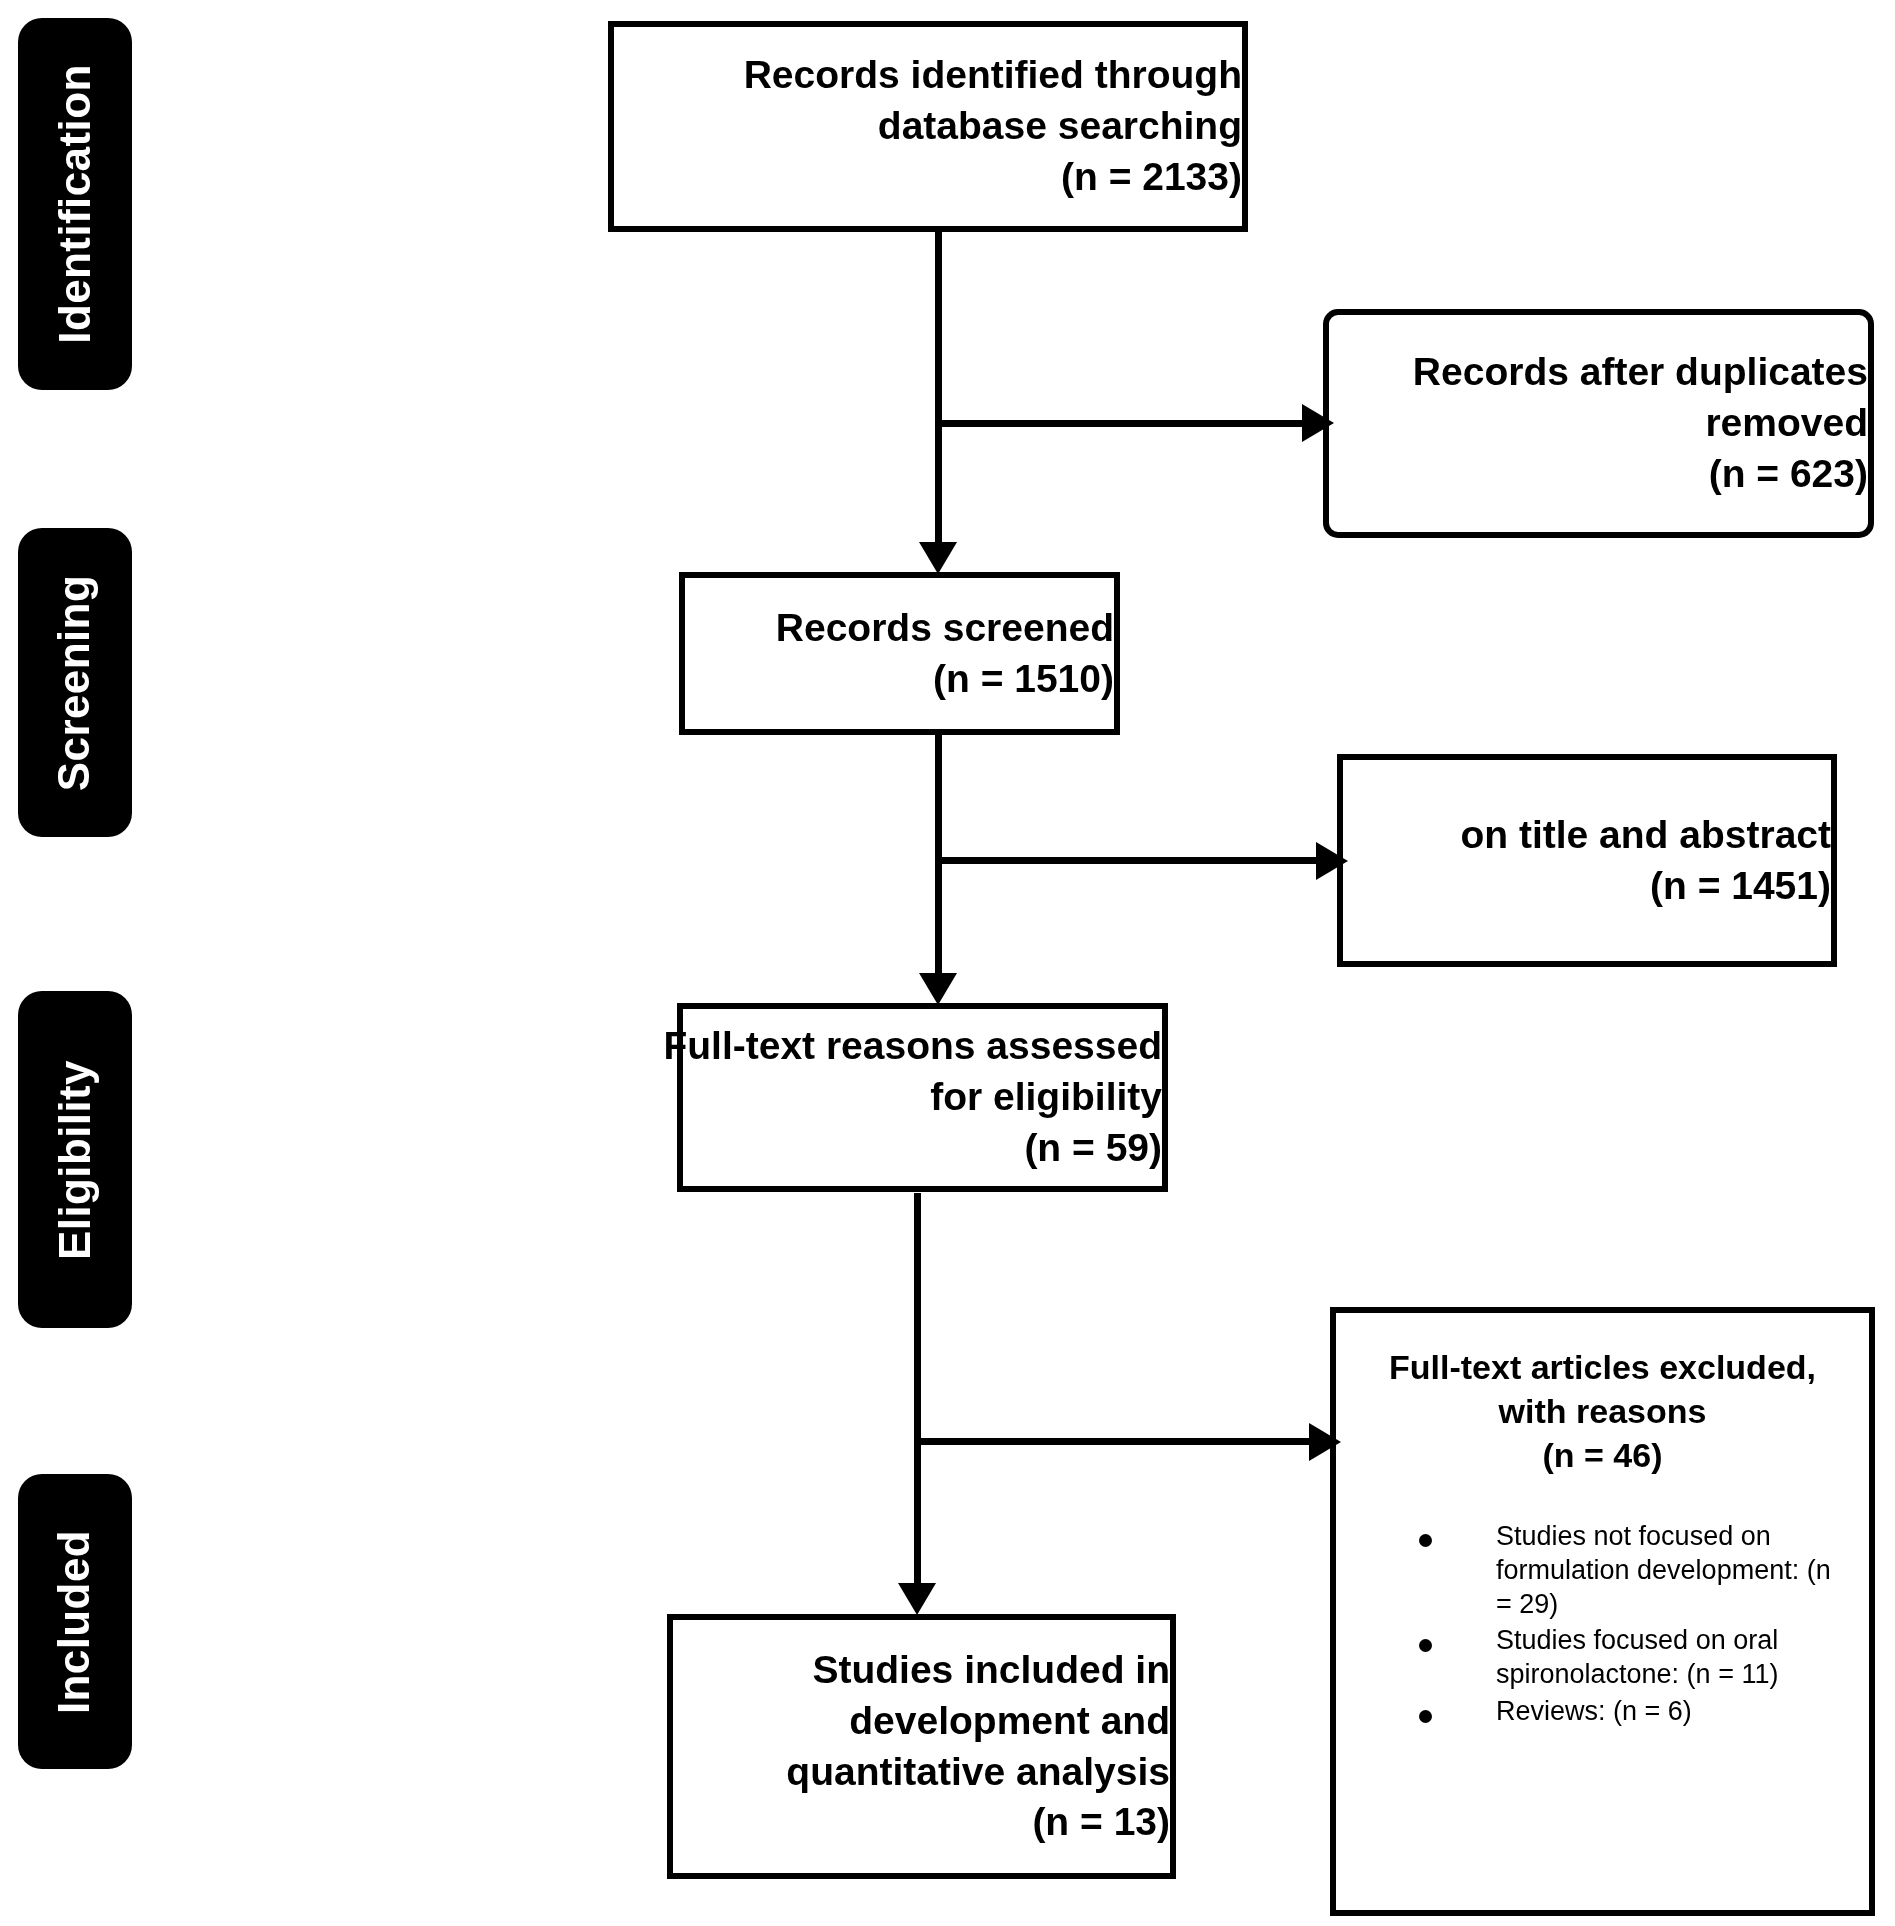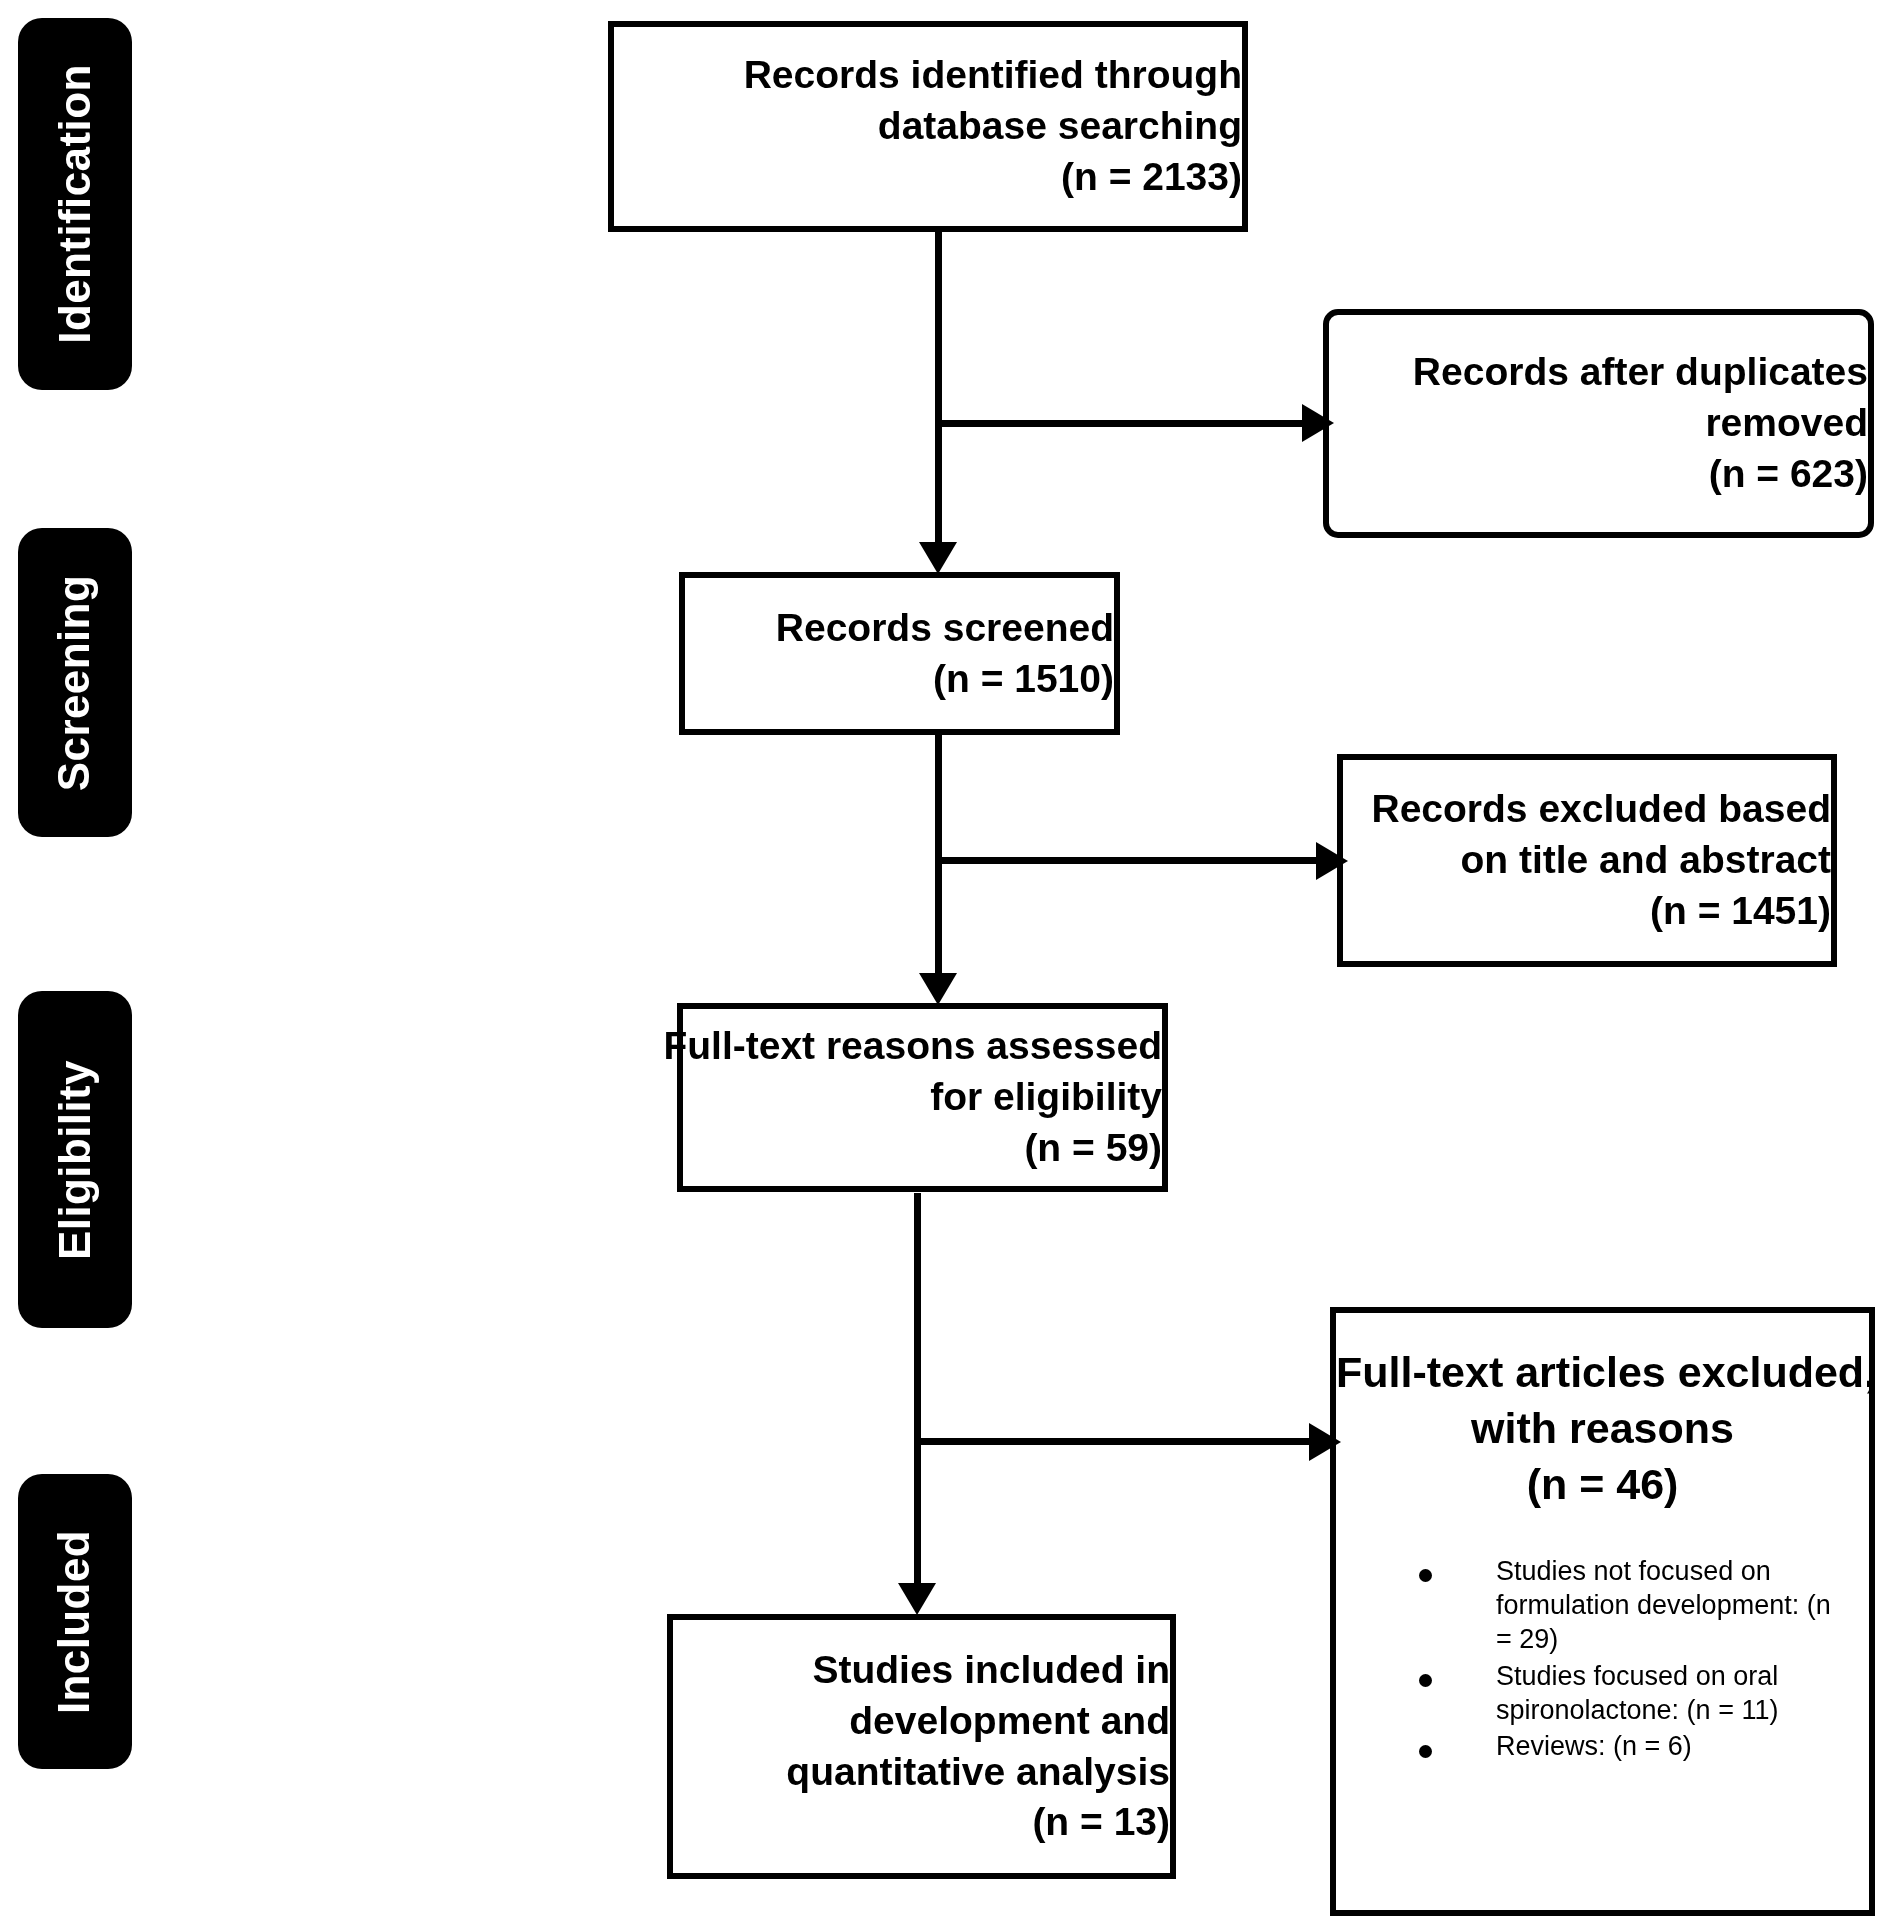--- a/index.html
+++ b/index.html
@@ -67,21 +67,21 @@
     background: #ffffff;
     color: #000000;
     display: block;
   }
   .exclusion-head {
     text-align: center;
     padding-top: 32px;
   }
   .exclusion-head .box-line {
     font-weight: bold;
-    font-size: 43px;
+    font-size: 34px;
     line-height: 1.30;
     white-space: nowrap;
   }
   .exclusion-list {
     list-style: none;
     margin: 0;
     padding: 0;
     margin-top: 41px;
     padding-left: 83px;
     padding-right: 24px;
@@ -165,21 +165,20 @@
     <div class="box-line">removed</div>
     <div class="box-line">(n = 623)</div>
   </div>
 
   <div class="flow-box" style="left:679px; top:572px; width:441px; height:163px;">
     <div class="box-line">Records screened</div>
     <div class="box-line">(n = 1510)</div>
   </div>
 
   <div class="flow-box" style="left:1337px; top:754px; width:500px; height:213px;">
-    <div class="box-line">Records excluded based</div>
     <div class="box-line">on title and abstract</div>
     <div class="box-line">(n = 1451)</div>
   </div>
 
   <div class="flow-box" style="left:677px; top:1003px; width:491px; height:189px;">
     <div class="box-line">Full-text reasons assessed</div>
     <div class="box-line">for eligibility</div>
     <div class="box-line">(n = 59)</div>
   </div>
 

